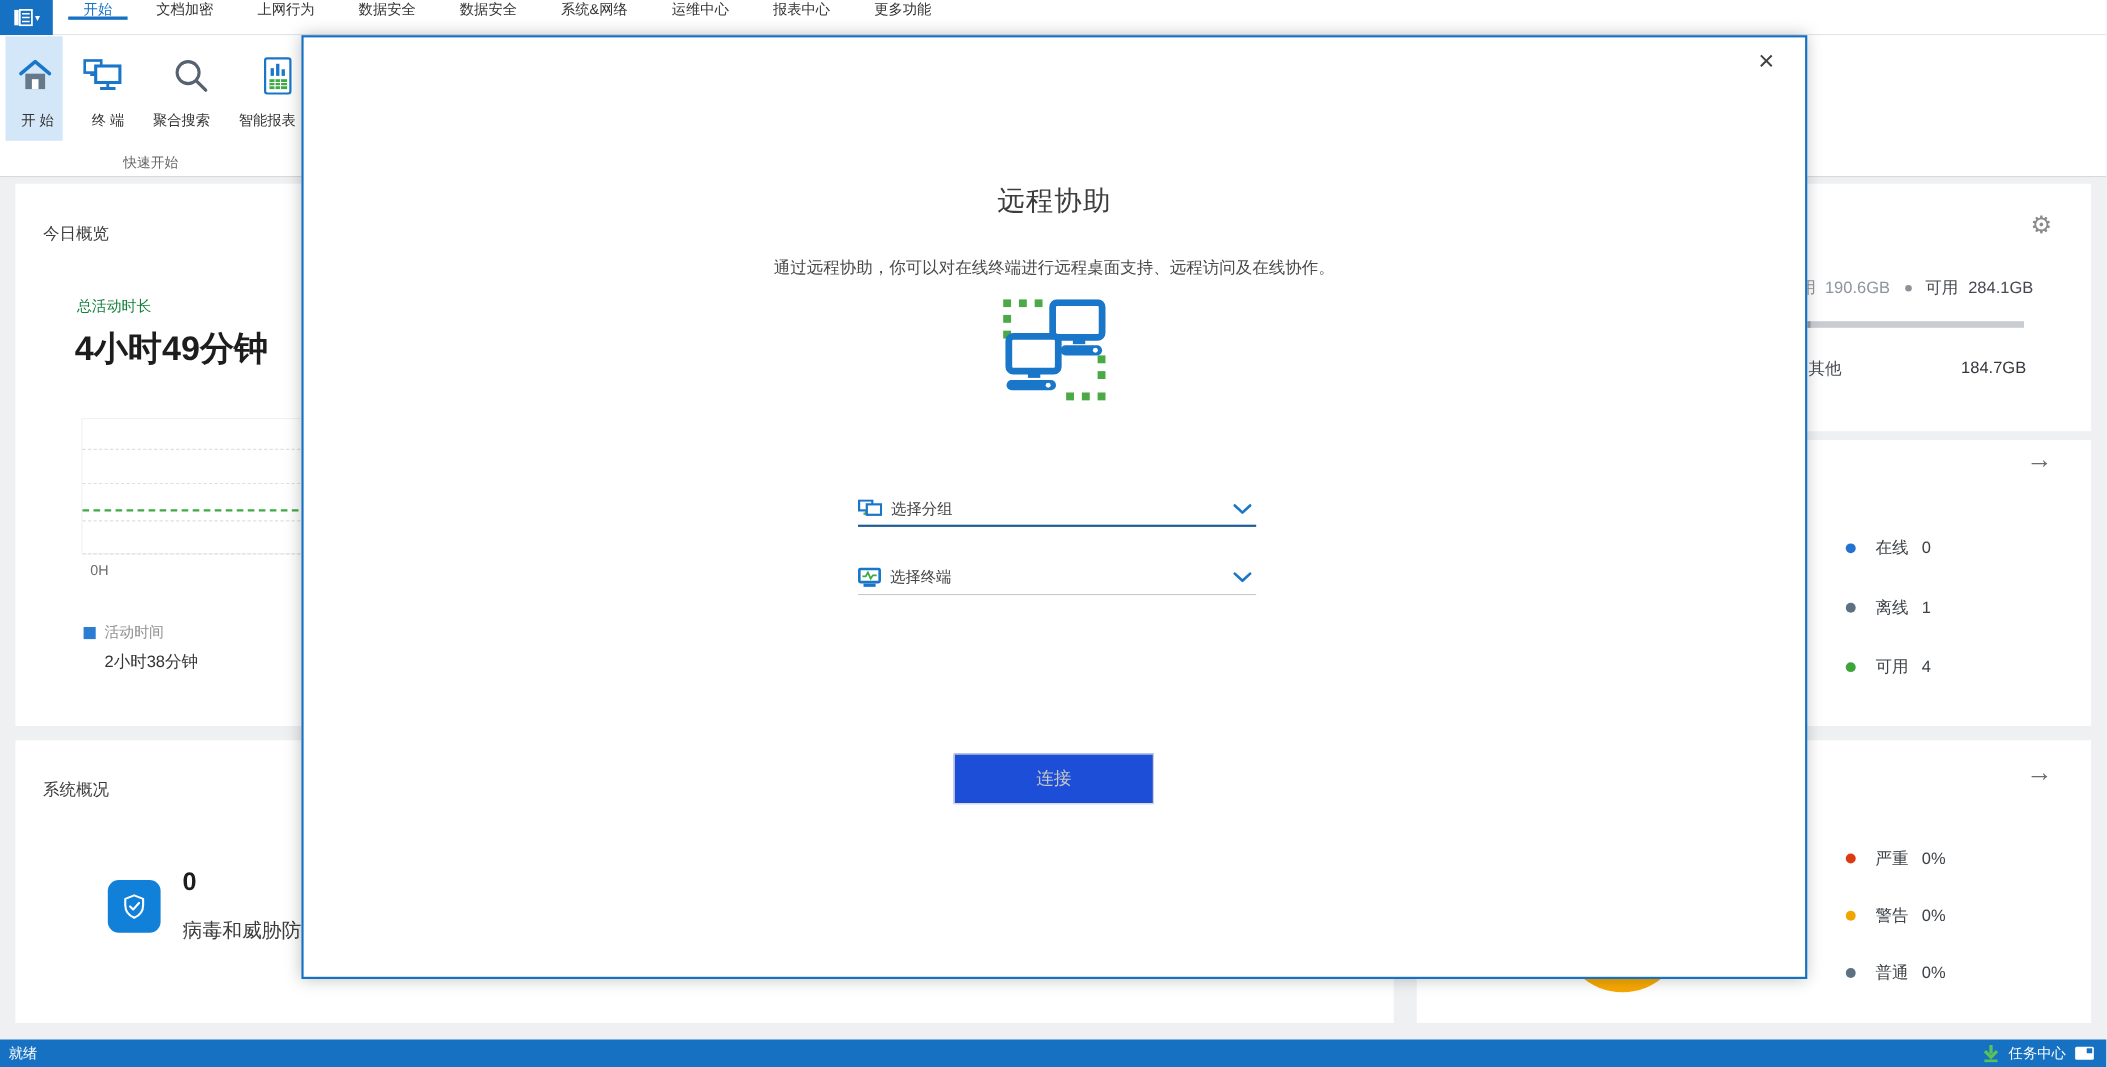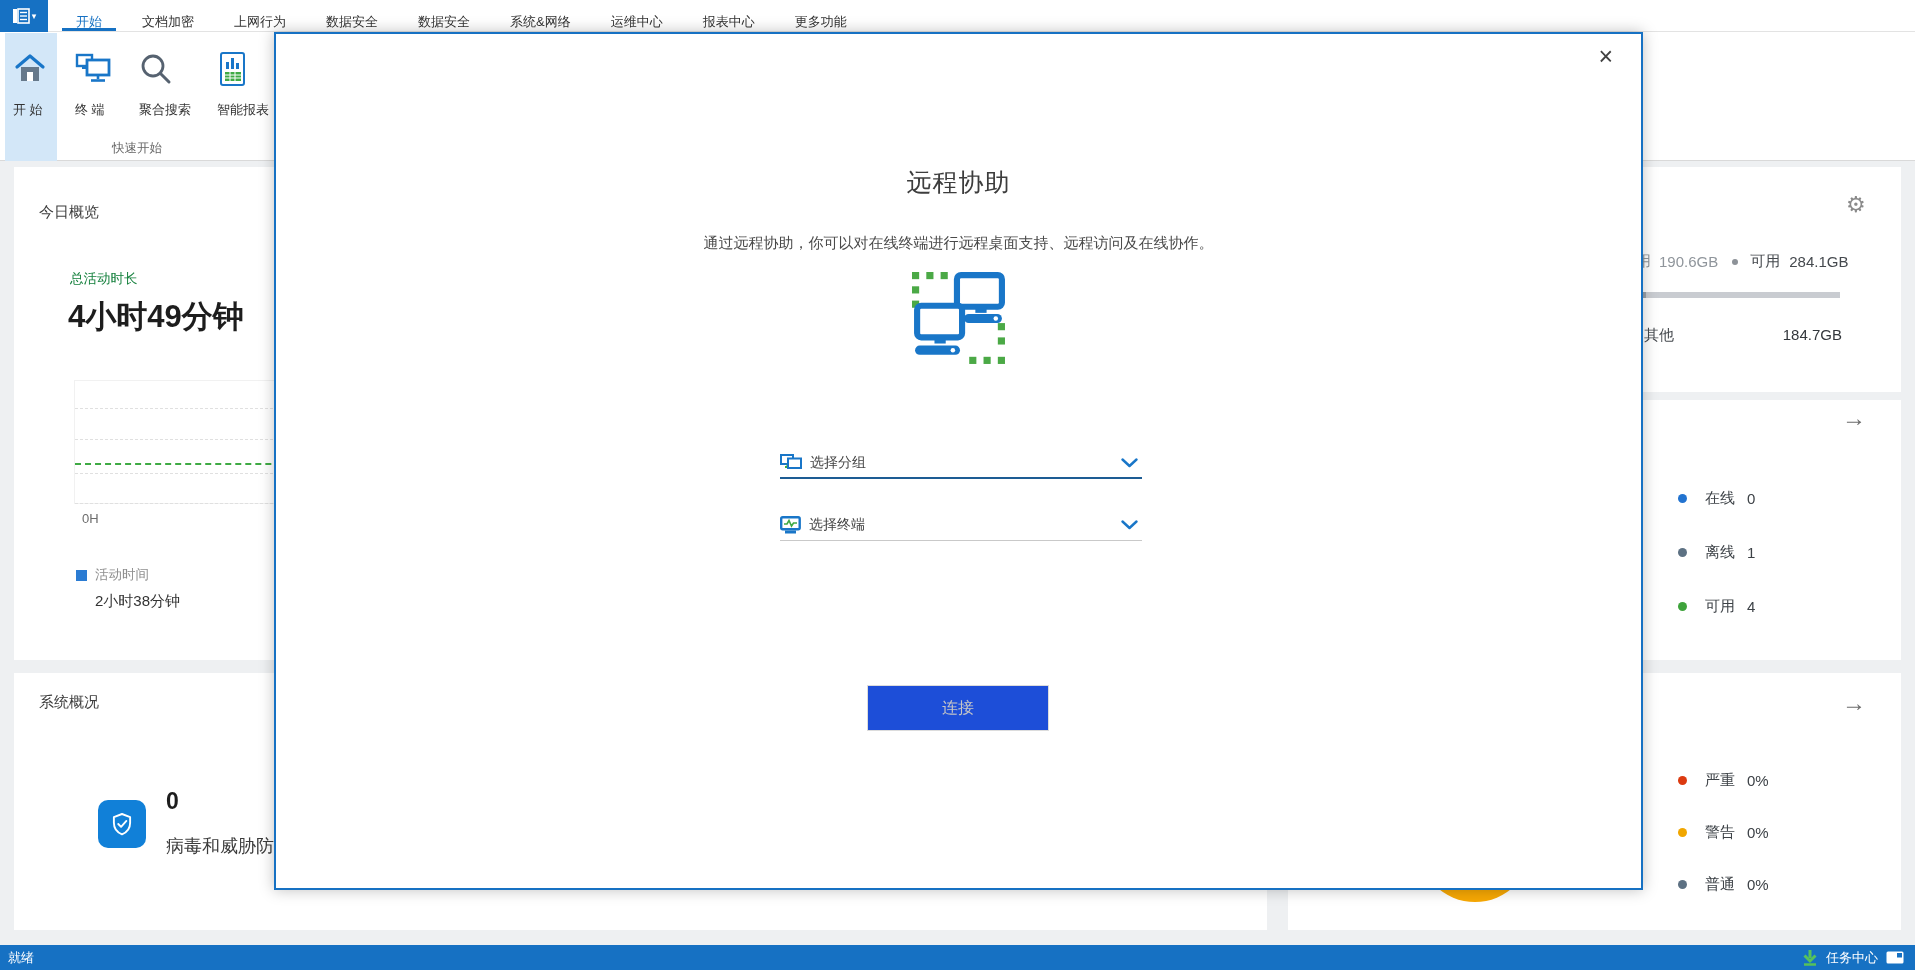--- a/index.html
+++ b/index.html
@@ -4,29 +4,29 @@
 <style>
   * { box-sizing: border-box; margin: 0; padding: 0; }
   html,body { width:1915px; height:970px; }
   body { font-family: "Liberation Sans", "DejaVu Sans", sans-serif; background:#eef0f2; overflow:hidden; }
   #app { position:relative; width:1915px; height:970px; background:#eef0f2; overflow:hidden; }
 
   
   .menubar { position:absolute; left:0; top:0; width:1915px; height:32px; background:#ffffff; border-bottom:1px solid #e3e3e3; display:flex; align-items:stretch; }
   .app-btn { width:48px; height:32px; background:#1671c3; display:flex; align-items:center; justify-content:center; gap:2px; cursor:pointer; }
   .app-caret { color:#fff; font-size:9px; line-height:1; }
-  .menu-items { display:flex; align-items:flex-end; margin-left:8px; }
+  .menu-items { display:flex; align-items:flex-start; margin-left:8px; }
   .menu-item { display:flex; align-items:center; padding:0 20px; font-size:13px; color:#333; cursor:pointer; position:relative; }
   .menu-item.active { color:#1671c3; }
   .menu-item.active::after { content:""; position:absolute; left:6px; right:6px; bottom:0; height:3px; background:#1671c3; }
 
   
   .ribbon { position:absolute; left:0; top:32px; width:1915px; height:129px; background:#ffffff; border-bottom:1px solid #d9d9d9; }
   .tiles { position:absolute; left:5px; top:1px; display:flex; gap:10px; }
-  .tile { min-width:52px; height:128px; display:flex; flex-direction:column; align-items:flex-start; justify-content:flex-start; padding:10px 8px 0 8px; cursor:pointer; }
+  .tile { min-width:52px; height:95px; display:flex; flex-direction:column; align-items:flex-end; justify-content:flex-start; padding:10px 8px 0 8px; cursor:pointer; }
   .tile.active { background:#d3e7f8; }
   .tile .ticon { height:52px; display:flex; align-items:center; justify-content:center; }
   .tile .tlabel { font-size:13px; color:#333; margin-top:6px; white-space:nowrap; }
   .ribbon-group-label { position:absolute; left:0; width:274px; bottom:3px; text-align:center; font-size:12.5px; color:#666; }
 
   
   .card { position:absolute; background:#ffffff; }
   .card-title { position:absolute; font-size:15px; color:#3c3c3c; }
 
   
@@ -175,21 +175,21 @@
     <div class="gline green" style="top:82px;"></div>
     <div class="gline" style="top:92px;"></div>
     <div class="gline" style="top:122px;"></div>
   </div>
   <div class="chart-x">0H</div>
   <div class="legend-sq"></div>
   <div class="legend-label">活动时间</div>
   <div class="legend-value">2小时38分钟</div>
 
   <section class="card" style="left:14px; top:673px; width:1253px; height:257px;">
-    <div class="card-title" style="left:25px; top:20px; position:absolute;">系统概况</div>
+    <div class="card-title" style="left:25px; top:36px; position:absolute;">系统概况</div>
   </section>
   <div class="shield-tile">
     <svg width="30" height="30" viewBox="0 0 48 48">
       <path d="M24 8 L37 13 V22 C37 32 31.5 37.5 24 40.5 C16.5 37.5 11 32 11 22 V13 Z" fill="none" stroke="#fff" stroke-width="3" stroke-linejoin="round"></path>
       <polyline points="18,24 22.5,28.5 31,19" fill="none" stroke="#fff" stroke-width="3" stroke-linecap="round" stroke-linejoin="round"></polyline>
     </svg>
   </div>
   <div class="sys-count">0</div>
   <div class="sys-label">病毒和威胁防护</div>
 

